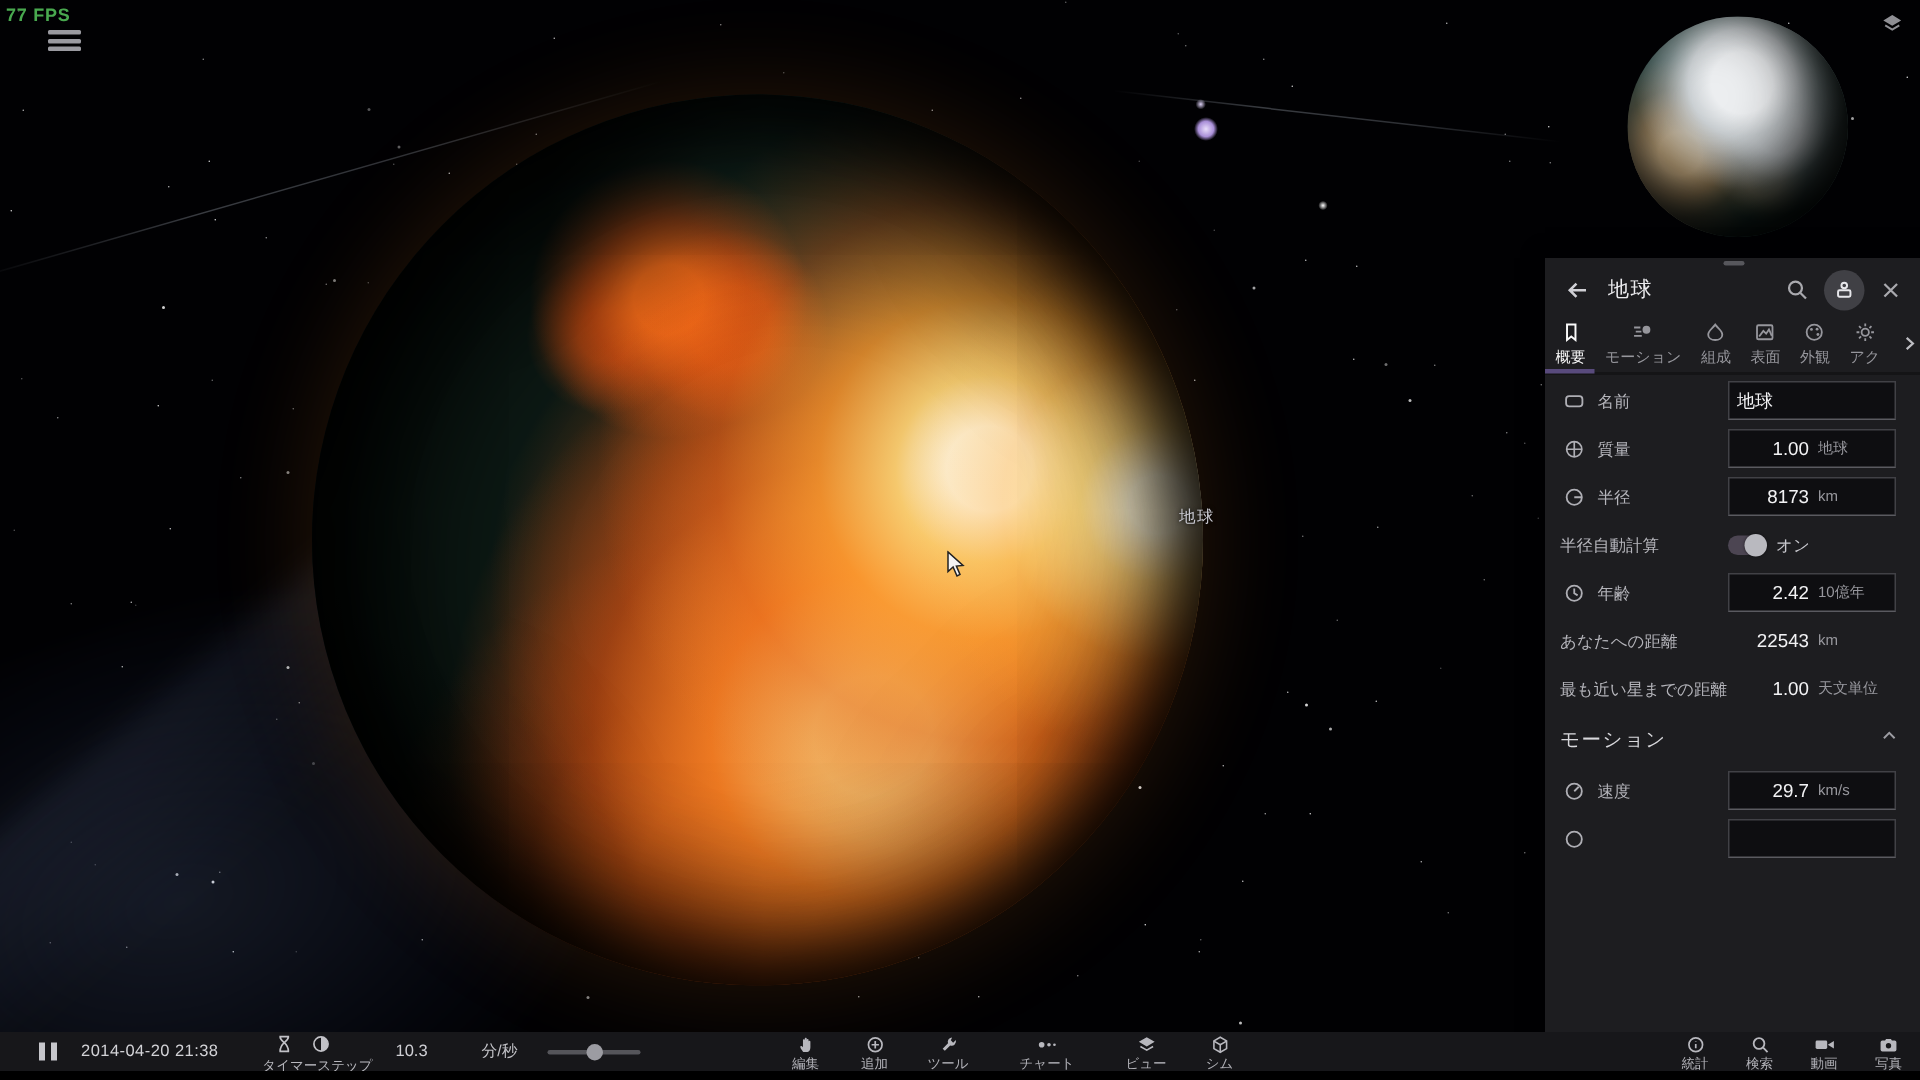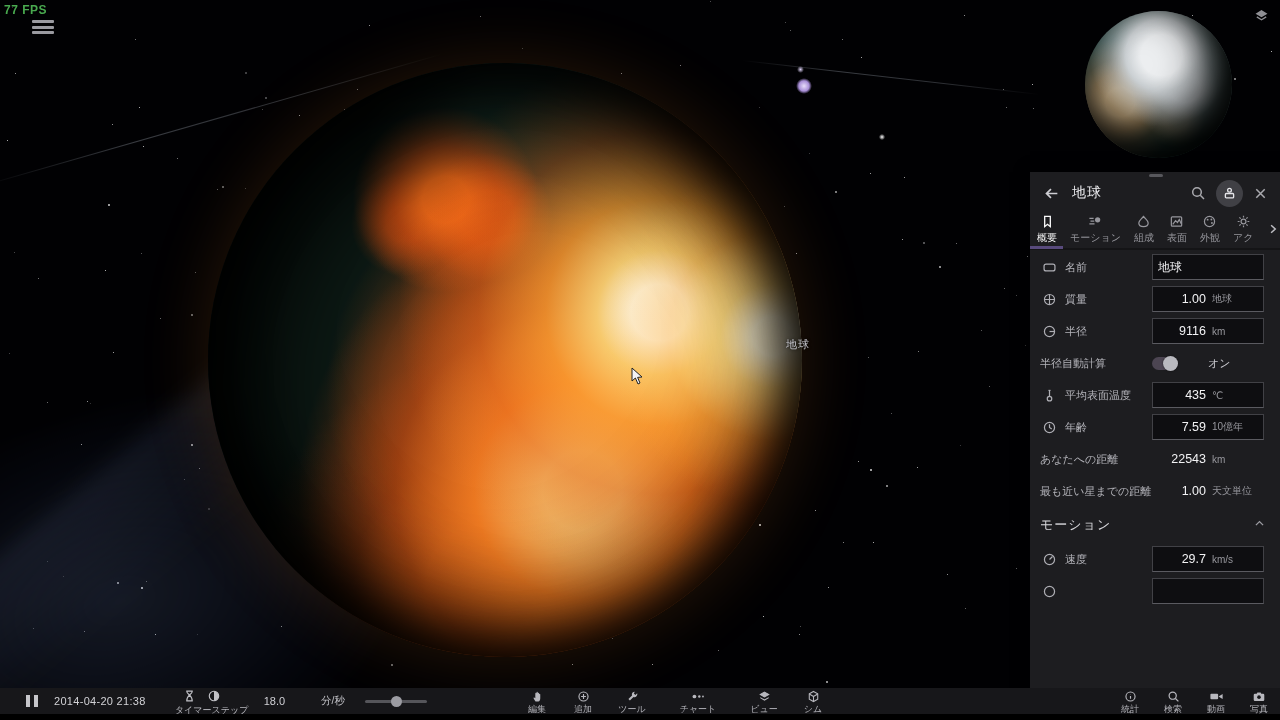--- a/index.html
+++ b/index.html
@@ -82,21 +82,21 @@
   .ricon{width:18px;display:flex;justify-content:center;color:#aeaeb4;flex:none;margin-right:7px;}
   .rlabel{flex:1;font-size:11px;color:#b4b4ba;white-space:nowrap;overflow:hidden;font-family:Liberation Serif, serif;}
   .rbox{width:112px;height:26px;flex:none;display:flex;align-items:center;background:#0e0e11;border:1px solid #414146;border-bottom-color:#5a5a60;padding:0 5px;}
   .rbox.plain{background:transparent;border-color:transparent;}
   .rval{flex:1;text-align:right;font-size:12.5px;color:#f2f2f4;}
   .rval.left{text-align:left;font-size:12px;}
   .runit{width:46px;flex:none;margin-left:6px;font-size:10px;color:#97979d;white-space:nowrap;}
   .toggle-wrap{width:112px;flex:none;display:flex;align-items:center;}
   .toggle{width:26px;height:13px;border-radius:7px;background:#4c4552;position:relative;cursor:pointer;}
   .toggle .knob{position:absolute;right:0px;top:-1px;width:15px;height:15px;border-radius:50%;background:#b9b9bf;box-shadow:0 0 2px rgba(0,0,0,.6);}
-  .toggle-state{margin-left:30px;font-size:11px;color:#c9c9cf;}
+  .toggle-state{margin-left:6px;font-size:11px;color:#c9c9cf;}
   .sect{display:flex;align-items:center;height:36px;padding:0 14px 0 10px;}
   .sect-title{flex:1;font-size:13px;color:#d8d8dc;letter-spacing:1px;}
   .sect-chevron{color:#9c9ca2;cursor:pointer;}
 
   
   .bottombar{position:absolute;left:0;top:688px;width:1280px;height:26px;background:#17171a;z-index:5;}
   .letterbox{position:absolute;left:0;top:714px;width:1280px;height:6px;background:#000;z-index:6;}
   .bb-left{position:absolute;left:0;top:0;height:26px;display:flex;align-items:center;}
   .pause-btn{margin-left:26px;display:flex;gap:4px;cursor:pointer;}
   .pause-btn i{display:block;width:4px;height:12px;background:#cascade;background:#c6c6cb;}
@@ -474,61 +474,47 @@
 
       <div class="prow">
         <span class="ricon">
             <svg width="15" height="15" viewBox="0 0 16 16" fill="none" stroke="currentColor" stroke-width="1.3">
               <circle cx="8" cy="8" r="5.4"></circle>
               <path d="M8 8h5.4"></path>
             </svg>
           </span>
         <span class="rlabel">半径</span>
         <div class="rbox">
-          <span class="rval">9116</span>
+          <span class="rval">8173</span>
             <span class="runit">km</span>
         </div>
       </div>
 
 
       <div class="prow">
         <span class="rlabel">半径自動計算</span>
         <div class="toggle-wrap">
           <div class="toggle">
               <span class="knob"></span>
             </div>
           <span class="toggle-state">オン</span>
         </div>
       </div>
 
-      <div class="prow">
-        <span class="ricon">
-            <svg width="15" height="15" viewBox="0 0 16 16" fill="none" stroke="currentColor" stroke-width="1.3">
-              <path d="M8 2.6v7"></path>
-              <circle cx="8" cy="11.4" r="2.4"></circle>
-              <path d="M6.9 2.6h2.2"></path>
-            </svg>
-          </span>
-        <span class="rlabel">平均表面温度</span>
-        <div class="rbox">
-          <span class="rval">435</span>
-            <span class="runit">℃</span>
-        </div>
-      </div>
 
       <div class="prow">
         <span class="ricon">
             <svg width="15" height="15" viewBox="0 0 16 16" fill="none" stroke="currentColor" stroke-width="1.3">
               <circle cx="8" cy="8" r="5.4"></circle>
               <path d="M8 4.6V8l2.4 1.5"></path>
             </svg>
           </span>
         <span class="rlabel">年齢</span>
         <div class="rbox">
-          <span class="rval">7.59</span>
+          <span class="rval">2.42</span>
             <span class="runit">10億年</span>
         </div>
       </div>
 
 
       <div class="prow">
         <span class="rlabel">あなたへの距離</span>
         <div class="rbox plain">
           <span class="rval">22543</span>
             <span class="runit">km</span>
@@ -591,21 +577,21 @@
           <span><svg width="13" height="14" viewBox="0 0 16 16" fill="none" stroke="currentColor" stroke-width="1.4">
                 <path d="M4 2h8M4 14h8M4.6 2c0 4.4 6.8 4.4 6.8 12M11.4 2c0 4.4-6.8 4.4-6.8 12"></path>
               </svg></span>
           <span><svg width="14" height="14" viewBox="0 0 16 16" fill="none" stroke="currentColor" stroke-width="1.3">
                 <circle cx="8" cy="8" r="5.4"></circle>
                 <path d="M8 2.6a5.4 5.4 0 0 1 0 10.8z" fill="currentColor" stroke="none"></path>
               </svg></span>
         </div>
         <div class="timer-label">タイマーステップ</div>
       </div>
-      <div class="timer-value">18.0</div>
+      <div class="timer-value">10.3</div>
       <div class="rate-label">分/秒</div>
       <div class="slider">
           <span class="shandle"></span>
         </div>
     </div>
 
     <div class="bb-center">
       <div class="bbtn narrow">
         <svg width="13" height="13" viewBox="0 0 16 16" fill="currentColor">
             <path d="M5.6 14c-1.4-1.8-3-3.9-2.3-4.7.5-.5 1.3-.1 2 .8V4.3c0-1.1 1.5-1.1 1.5 0V3.1c0-1.1 1.6-1.1 1.6 0v1c0-1 1.5-1 1.5.1v1.1c0-.9 1.5-.9 1.5.2v4.6c0 2-.9 3.9-2.4 3.9z"></path>

